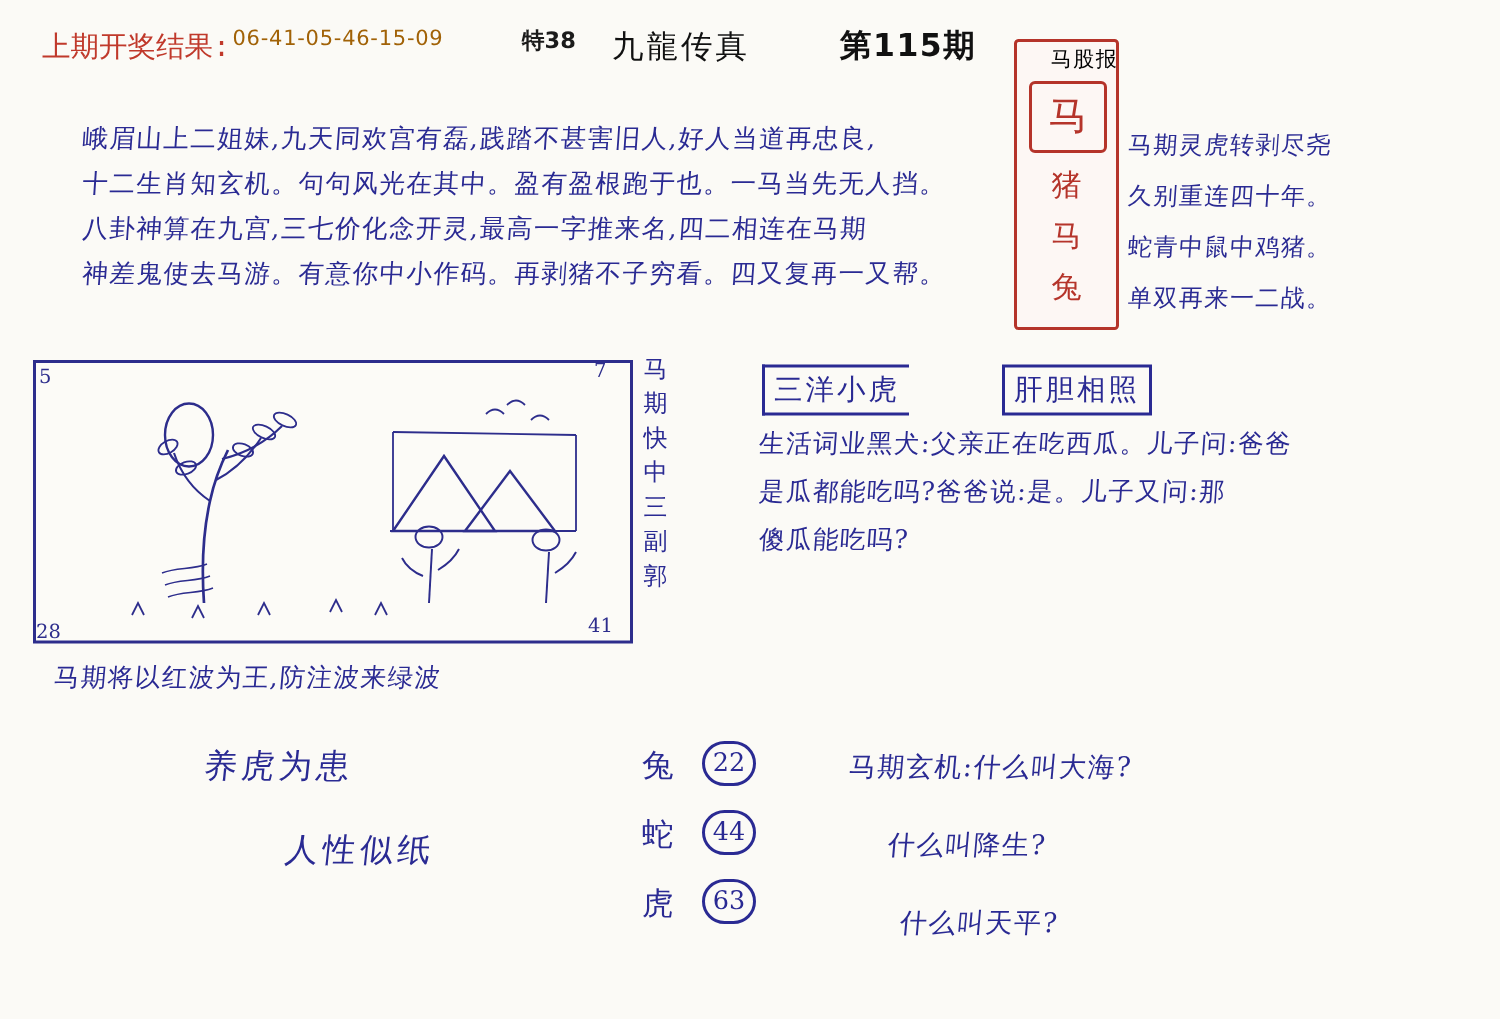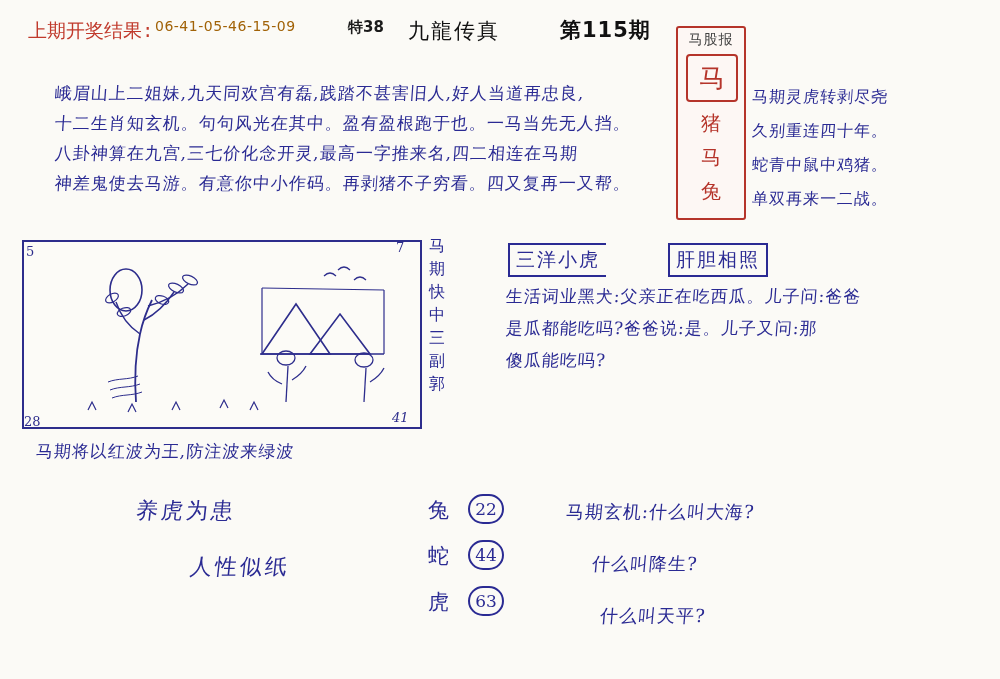--- a/index.html
+++ b/index.html
@@ -105,23 +105,24 @@
     border-radius: 3px;
     background: #fdf7f4;
   }
   .stamp .stamp-top {
     position: absolute;
     top: 3px;
     left: 0;
     width: 66px;
     text-align: center;
     font-size: 14px;
-    color: #404040;
-    font-family: "DejaVu Serif", serif;
-    letter-spacing: 1px;
+    color: #000000;
+    font-family: "DejaVu Serif", serif;
+    letter-spacing: 1px;
+    padding-left: 12px;
   }
   .stamp .stamp-big {
     position: absolute;
     top: 26px;
     left: 8px;
     width: 48px;
     height: 44px;
     border: 2px solid #b5342a;
     border-radius: 4px;
     color: #b5342a;
@@ -172,21 +173,21 @@
   }
   .pic-corner {
     position: absolute;
     font-size: 13px;
     color: #2d2d8c;
     font-family: "DejaVu Serif", serif;
   }
   .corner-tl { left: 26px; top: 244px; }
   .corner-tr { left: 396px; top: 240px; }
   .corner-bl { left: 24px; top: 414px; }
-  .corner-br { left: 392px; top: 410px; font-style: italic; }
+  .corner-br { left: 392px; top: 410px; }
 
   .side-vert {
     position: absolute;
     left: 424px;
     top: 234px;
     width: 26px;
     font-size: 16px;
     line-height: 23px;
     color: #2a2a93;
     font-family: "DejaVu Serif", serif;

